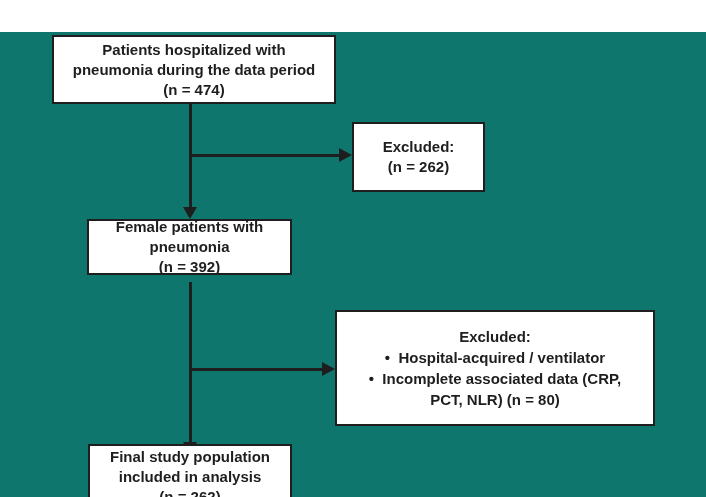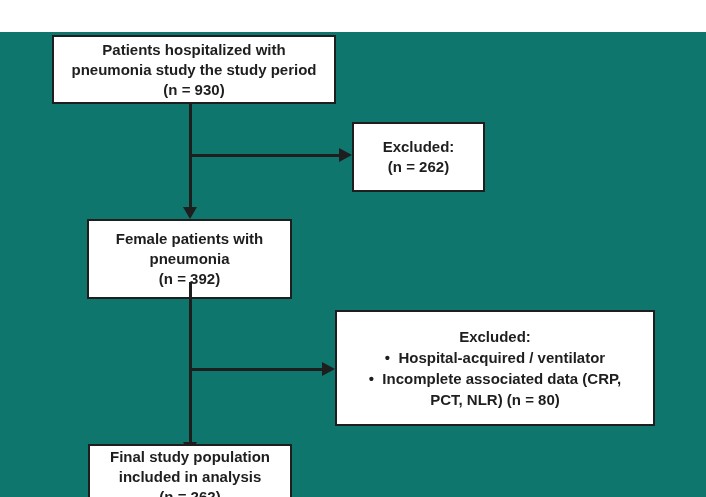--- a/index.html
+++ b/index.html
@@ -58,36 +58,36 @@
     border-left: 13px solid #1e1e1e;
   }
 </style>
 </head>
 <body>
 
 <div class="canvas">
 
   <div class="box" style="left:52px; top:3px; width:284px; height:69px;">
     <div class="line">Patients hospitalized with</div>
-    <div class="line">pneumonia study the study period</div>
-    <div class="line">(n = 930)</div>
+    <div class="line">pneumonia during the data period</div>
+    <div class="line">(n = 474)</div>
   </div>
 
   <div class="stroke" style="left:189px; top:72px; width:2.5px; height:103px;"></div>
   <div class="arrowhead-down" style="left:183px; top:175px;"></div>
 
   <div class="stroke" style="left:190px; top:122px; width:150px; height:2.5px;"></div>
   <div class="arrowhead-right" style="left:339px; top:116px;"></div>
 
   <div class="box" style="left:352px; top:90px; width:133px; height:70px;">
     <div class="line">Excluded:</div>
     <div class="line">(n = 262)</div>
   </div>
 
-  <div class="box" style="left:87px; top:187px; width:205px; height:80px;">
+  <div class="box" style="left:87px; top:187px; width:205px; height:56px;">
     <div class="line">Female patients with</div>
     <div class="line">pneumonia</div>
     <div class="line">(n = 392)</div>
   </div>
 
   <div class="stroke" style="left:189px; top:250px; width:2.5px; height:160px;"></div>
   <div class="arrowhead-down" style="left:183px; top:410px;"></div>
 
   <div class="stroke" style="left:190px; top:336px; width:133px; height:2.5px;"></div>
   <div class="arrowhead-right" style="left:322px; top:330px;"></div>

